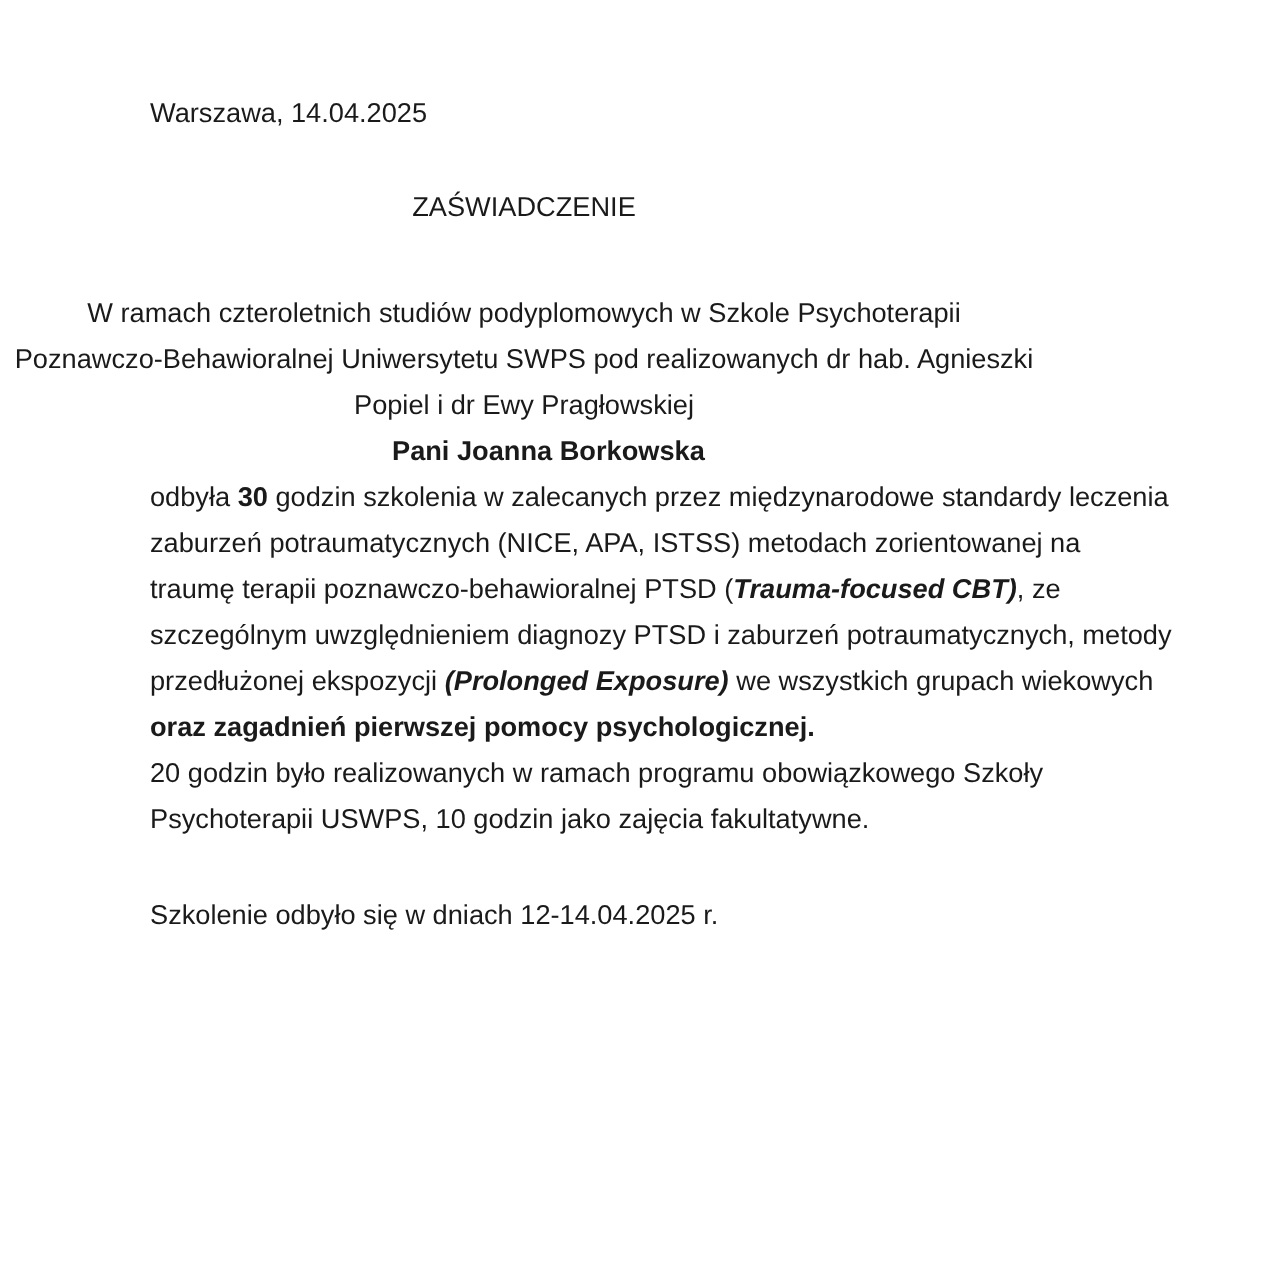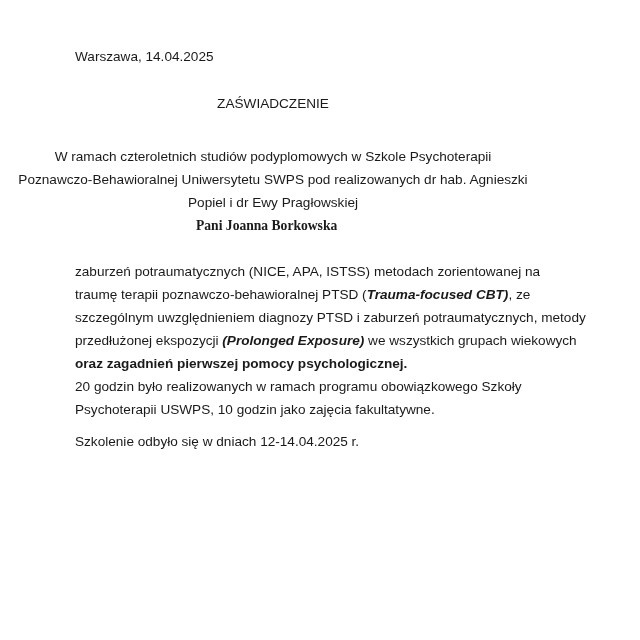--- a/index.html
+++ b/index.html
@@ -22,50 +22,53 @@
       top: 0;
       width: 640px;
       height: 640px;
     }
     .line {
       position: absolute;
       white-space: nowrap;
       line-height: 16px;
     }
     .left { left: 75px; }
-    .center { left: 0; width: 524px; text-align: center; padding-left: 11px; }
+    .center { left: 0; width: 524px; text-align: center; }
     b { font-weight: bold; }
     i { font-style: italic; font-weight: bold; }
   </style>
 </head>
 <body>
 
 <div class="page">
 
   <div class="line left" style="top:49px;">Warszawa, 14.04.2025</div>
 
   <div class="line center" style="top:96px;">ZAŚWIADCZENIE</div>
 
   <div class="line center" style="top:149px;">W ramach czteroletnich studiów podyplomowych w Szkole Psychoterapii</div>
   <div class="line center" style="top:172px;">Poznawczo-Behawioralnej Uniwersytetu SWPS pod realizowanych dr hab. Agnieszki</div>
   <div class="line center" style="top:195px;">Popiel i dr Ewy Pragłowskiej</div>
 
-  <div class="line" style="top:218px; left:196px; font-weight:bold;font-family:Liberation Serif, serif;">Pani Joanna Borkowska</div>
+  <div class="line" style="top:218px; left:196px; font-weight:bold;">Pani Joanna Borkowska</div>
 
+  <div class="line left" style="top:241px;">
+    <span>odbyła </span><b>30</b><span> godzin szkolenia w zalecanych przez międzynarodowe standardy leczenia</span>
+  </div>
 
   <div class="line left" style="top:264px;">zaburzeń potraumatycznych (NICE, APA, ISTSS)  metodach zorientowanej na</div>
 
   <div class="line left" style="top:287px;">
     <span>traumę terapii poznawczo-behawioralnej PTSD (</span><i>Trauma-focused CBT)</i><span>, ze</span>
   </div>
 
   <div class="line left" style="top:333px;">
     <span>przedłużonej ekspozycji </span><i>(Prolonged Exposure)</i><span> we wszystkich grupach wiekowych</span>
   </div>
 
   <div class="line left" style="top:310px;">szczególnym uwzględnieniem diagnozy PTSD i zaburzeń potraumatycznych, metody</div>
 
   <div class="line left" style="top:356px;font-weight:bold;">oraz zagadnień pierwszej pomocy psychologicznej.</div>
   <div class="line left" style="top:379px;">20 godzin było realizowanych w ramach programu obowiązkowego Szkoły</div>
   <div class="line left" style="top:402px;">Psychoterapii USWPS, 10 godzin jako zajęcia fakultatywne.</div>
-  <div class="line left" style="top:434px;text-align:right;">Szkolenie odbyło się w dniach 12-14.04.2025 r.</div>
+  <div class="line left" style="top:450px;text-align:right;">Szkolenie odbyło się w dniach 12-14.04.2025 r.</div>
 
 </div>
 
 </body></html>

